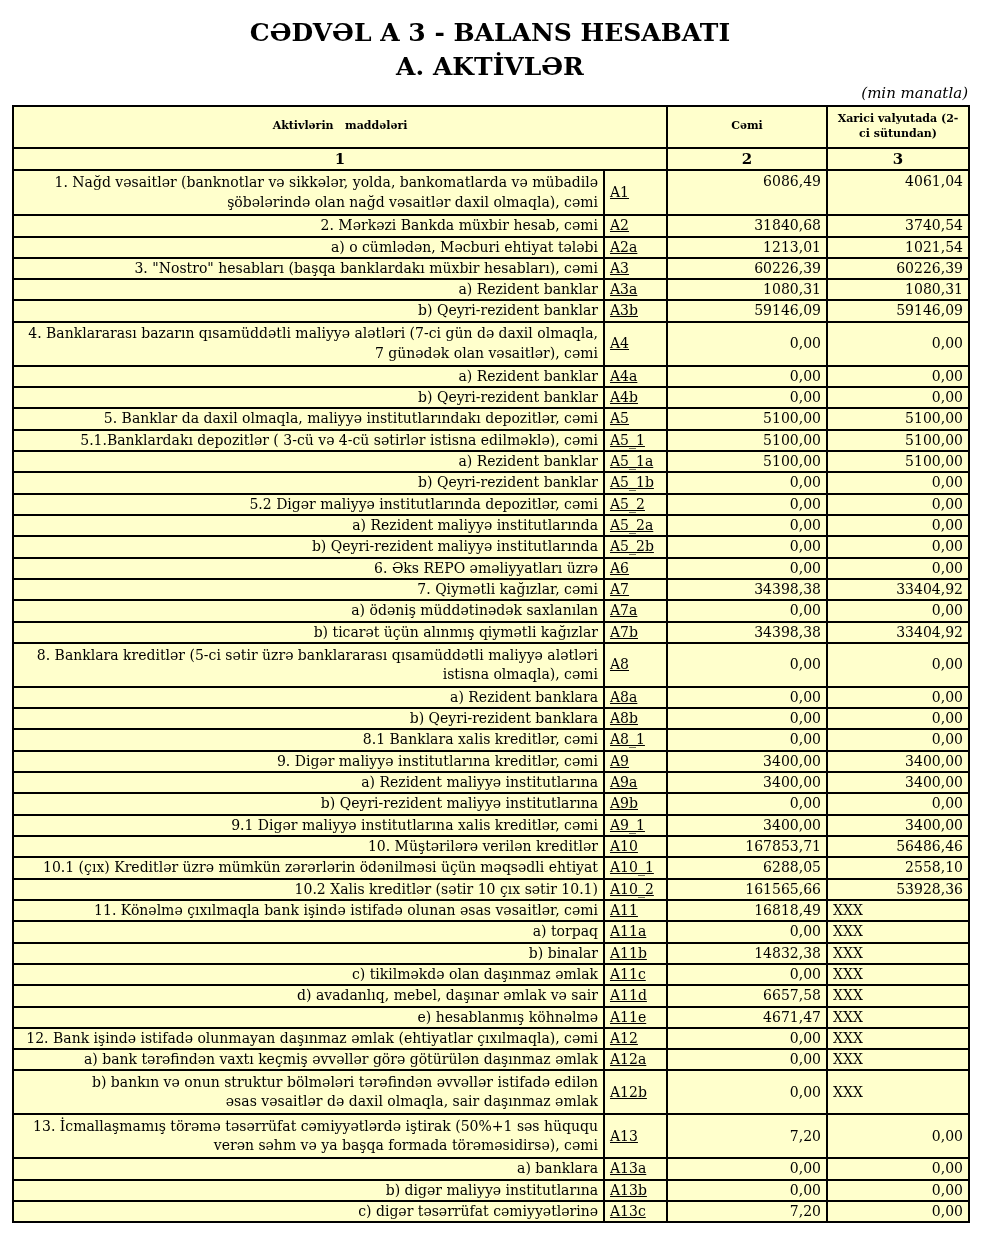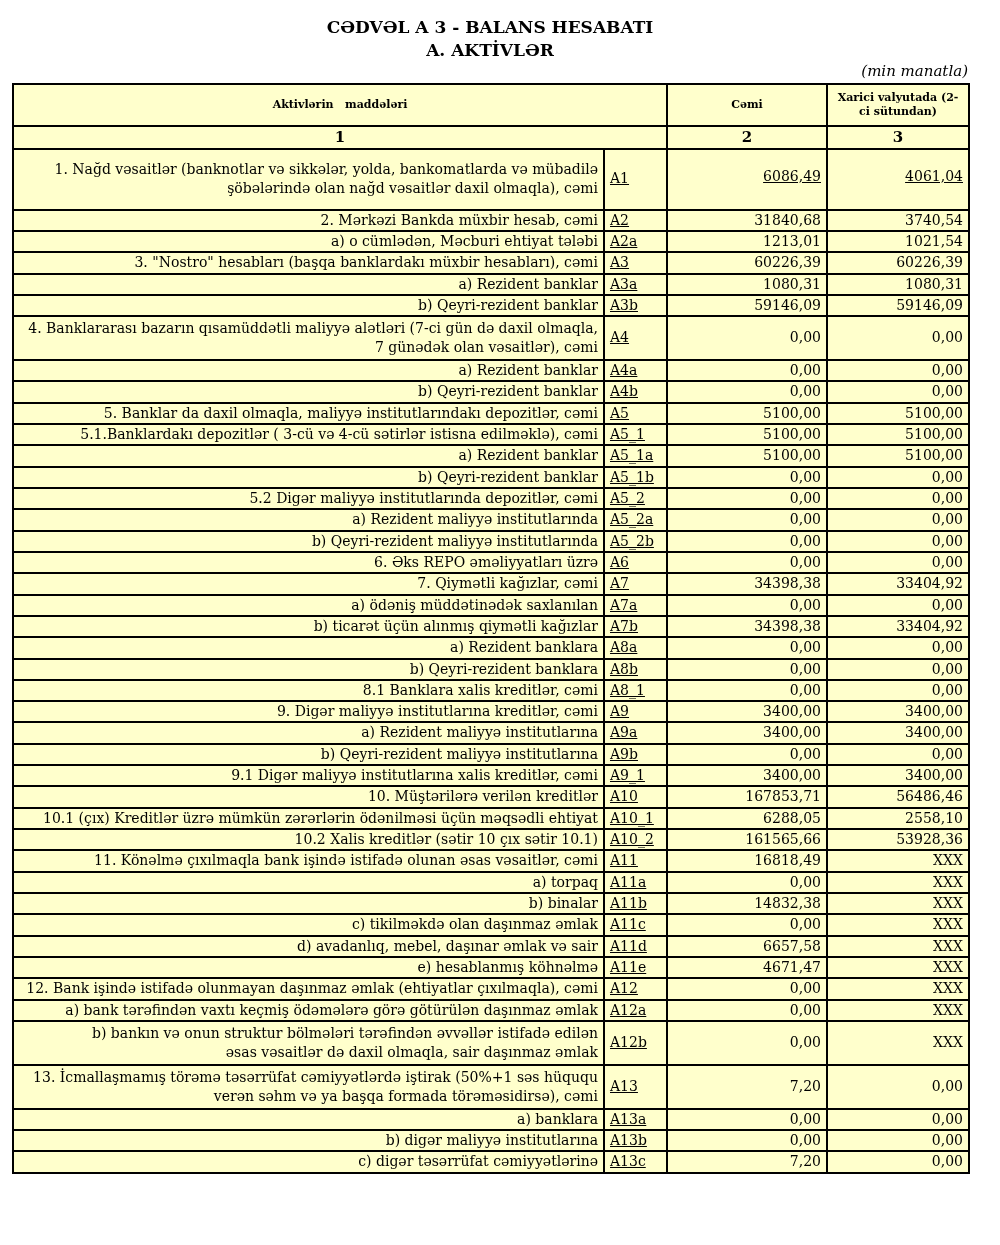--- a/index.html
+++ b/index.html
@@ -3,21 +3,21 @@
 <meta charset="utf-8">
 <style>
   html,body{margin:0;padding:0;background:#ffffff;}
   body{
     width:1000px;height:1245px;overflow:hidden;
     font-family:"DejaVu Serif","Liberation Serif",serif;
     color:#000;
   }
   .page{width:956px;margin-left:12px;}
   .title-block{text-align:center;margin-top:16px;line-height:1.35;}
-  .title-line{font-weight:bold;font-size:17px;}
+  .title-line{font-weight:bold;font-size:25px;}
   .unit-note{text-align:right;font-style:italic;font-size:15px;margin-bottom:3px;}
   table.balance{
     border-collapse:collapse;table-layout:fixed;width:956px;
   }
   table.balance td{
     border:2px solid #000;
     padding:0 5px;
     font-size:14px;
     line-height:1.38;
     vertical-align:middle;
@@ -25,23 +25,23 @@
     background:#ffffcc;
   }
   tr.hdr1 td{height:40px;font-weight:bold;text-align:center;font-size:11px;line-height:1.3;}
   tr.hdr2 td{height:18px;font-weight:bold;text-align:center;font-size:15px;}
   tr.datarow td{height:17px;}
   tr.datarow.tall td{height:42px;}
   td.label-cell{text-align:right;}
   td.label-cell.sub{text-indent:42px;margin-top:37px;}
   td.code-cell{text-align:left;text-decoration:underline;}
   td.num-cell{text-align:right;}
-  td.num-cell.xxx{text-align:right;}
+  td.num-cell.xxx{text-align:left;}
   td.white{background:#ffffff;}
-  tr.vtop td.num-cell{vertical-align:top;padding-top:17px;text-decoration:underline;}
+  tr.vtop td.num-cell{vertical-align:top;padding-top:1px;}
 </style>
 </head>
 <body>
 
 <div class="page">
 
   <div class="title-block">
     <div class="title-line">CƏDVƏL A 3 - BALANS HESABATI</div>
     <div class="title-line">A. AKTİVLƏR</div>
   </div>
@@ -179,20 +179,26 @@
           <td class="code-cell">A7a</td>
           <td class="num-cell">0,00</td>
           <td class="num-cell">0,00</td>
         </tr>
         <tr class="datarow">
           <td class="label-cell sub">b) ticarət üçün alınmış qiymətli kağızlar</td>
           <td class="code-cell">A7b</td>
           <td class="num-cell white">34398,38</td>
           <td class="num-cell white">33404,92</td>
         </tr>
+        <tr class="datarow tall">
+          <td class="label-cell">8. Banklara kreditlər (5-ci sətir üzrə banklararası qısamüddətli maliyyə alətləri istisna olmaqla), cəmi</td>
+          <td class="code-cell">A8</td>
+          <td class="num-cell">0,00</td>
+          <td class="num-cell">0,00</td>
+        </tr>
         <tr class="datarow">
           <td class="label-cell sub">a) Rezident banklara</td>
           <td class="code-cell">A8a</td>
           <td class="num-cell">0,00</td>
           <td class="num-cell">0,00</td>
         </tr>
         <tr class="datarow">
           <td class="label-cell sub">b) Qeyri-rezident banklara</td>
           <td class="code-cell">A8b</td>
           <td class="num-cell">0,00</td>
@@ -282,21 +288,21 @@
           <td class="num-cell white">4671,47</td>
           <td class="num-cell xxx">XXX</td>
         </tr>
         <tr class="datarow">
           <td class="label-cell">12. Bank işində istifadə olunmayan daşınmaz əmlak (ehtiyatlar çıxılmaqla), cəmi</td>
           <td class="code-cell">A12</td>
           <td class="num-cell">0,00</td>
           <td class="num-cell xxx">XXX</td>
         </tr>
         <tr class="datarow">
-          <td class="label-cell sub">a) bank tərəfindən vaxtı keçmiş ödəmələrə görə götürülən daşınmaz əmlak</td>
+          <td class="label-cell sub">a) bank tərəfindən vaxtı keçmiş əvvəllər görə götürülən daşınmaz əmlak</td>
           <td class="code-cell">A12a</td>
           <td class="num-cell">0,00</td>
           <td class="num-cell xxx">XXX</td>
         </tr>
         <tr class="datarow tall">
           <td class="label-cell sub">b) bankın və onun struktur bölmələri tərəfindən əvvəllər istifadə edilən əsas vəsaitlər də daxil olmaqla, sair daşınmaz əmlak</td>
           <td class="code-cell">A12b</td>
           <td class="num-cell">0,00</td>
           <td class="num-cell xxx">XXX</td>
         </tr>

